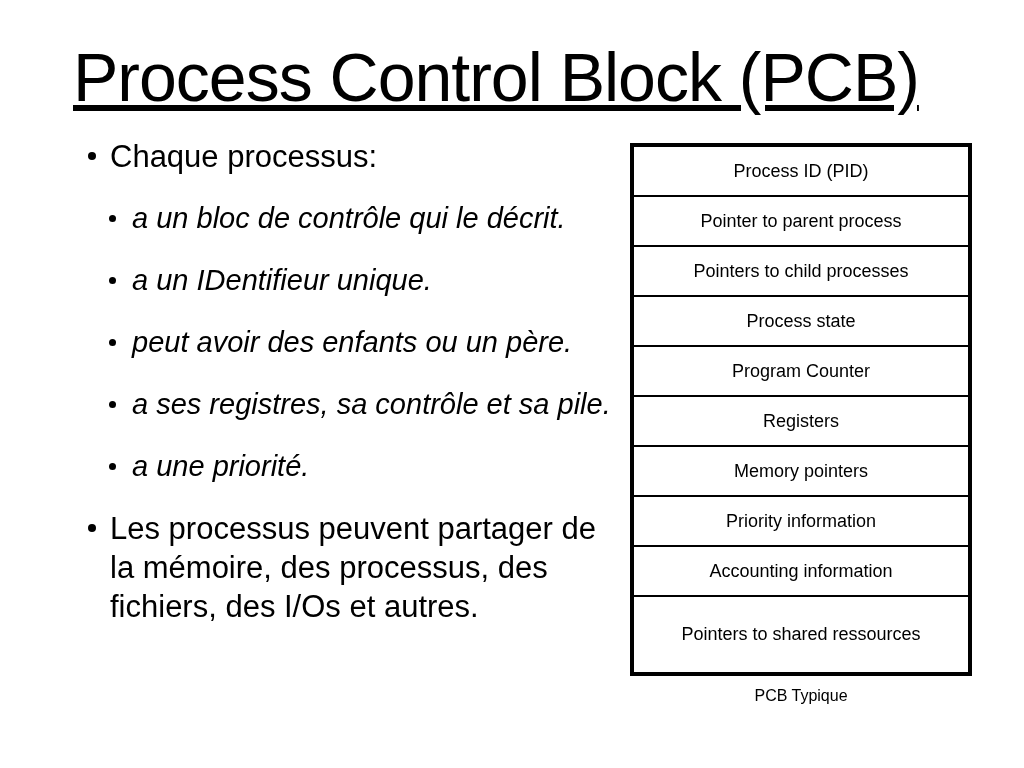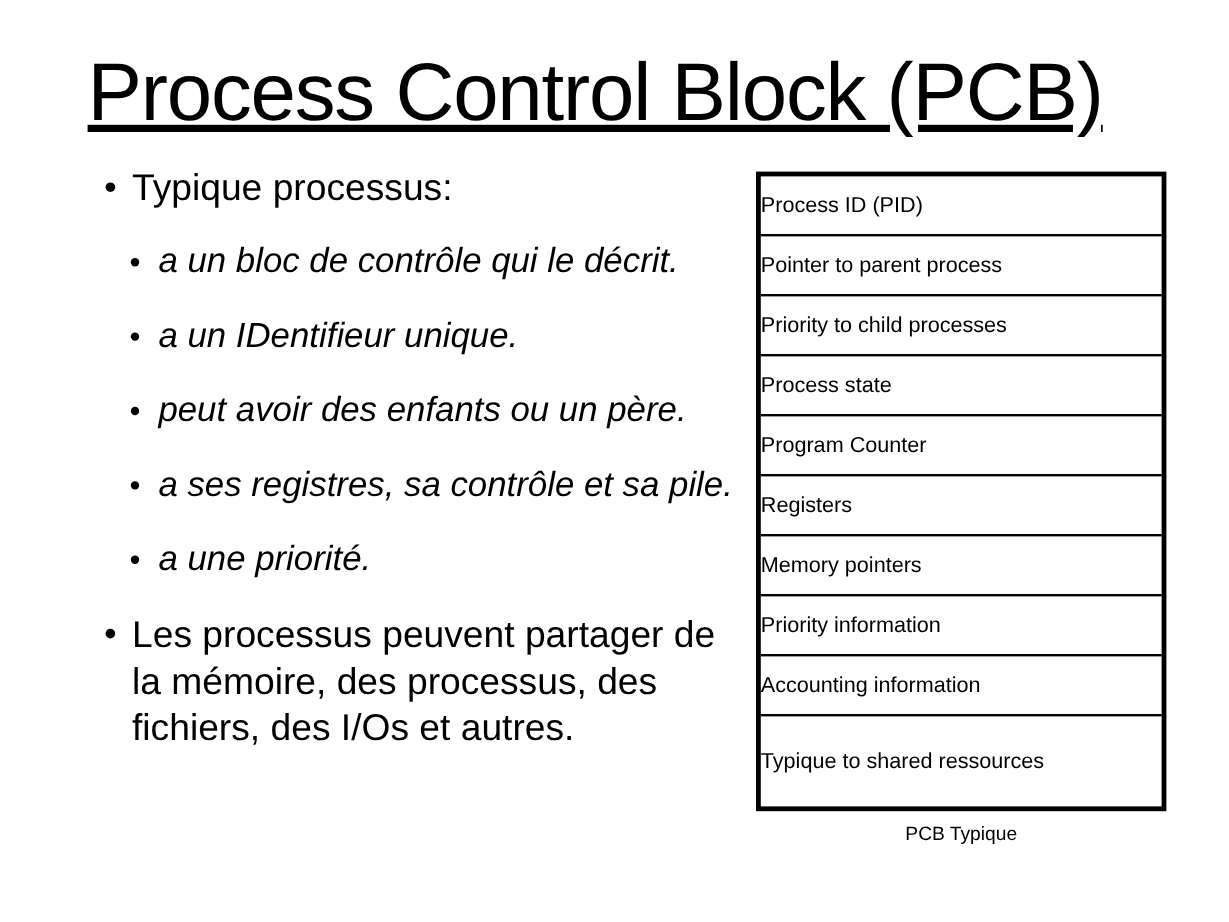--- a/index.html
+++ b/index.html
@@ -69,21 +69,21 @@
     display: flex;
     flex-direction: column;
     background: #fff;
   }
   .pcb-row {
     box-sizing: border-box;
     flex: 0 0 50px;
     border-bottom: 2px solid #000;
     display: flex;
     align-items: center;
-    justify-content: flex-start;
+    justify-content: center;
     font-size: 18px;
     text-align: center;
   }
   .pcb-row:last-child {
     flex: 1 1 auto;
     border-bottom: none;
   }
   .pcb-caption {
     margin-top: 11px;
     text-align: center;
@@ -93,21 +93,21 @@
 </head>
 <body>
 
 <div class="slide">
 
   <h1 class="title">Process Control Block (PCB)</h1>
 
   <div class="bullets" id="bullet-list">
       <div class="bullet-item">
     <span class="dot"></span>
-    <span class="bullet-text">Typique processus:</span>
+    <span class="bullet-text">Chaque processus:</span>
   </div>
       <div class="bullet-item level2">
     <span class="dot"></span>
     <span class="bullet-text">a un bloc de contrôle qui le décrit.</span>
   </div>
       <div class="bullet-item level2">
     <span class="dot"></span>
     <span class="bullet-text">a un IDentifieur unique.</span>
   </div>
       <div class="bullet-item level2">
@@ -130,40 +130,40 @@
 
   <div class="pcb">
     <div class="pcb-table" id="pcb-table">
         <div class="pcb-row">
     <span class="pcb-row-label">Process ID (PID)</span>
   </div>
         <div class="pcb-row">
     <span class="pcb-row-label">Pointer to parent process</span>
   </div>
         <div class="pcb-row">
-    <span class="pcb-row-label">Priority to child processes</span>
+    <span class="pcb-row-label">Pointers to child processes</span>
   </div>
         <div class="pcb-row">
     <span class="pcb-row-label">Process state</span>
   </div>
         <div class="pcb-row">
     <span class="pcb-row-label">Program Counter</span>
   </div>
         <div class="pcb-row">
     <span class="pcb-row-label">Registers</span>
   </div>
         <div class="pcb-row">
     <span class="pcb-row-label">Memory pointers</span>
   </div>
         <div class="pcb-row">
     <span class="pcb-row-label">Priority information</span>
   </div>
         <div class="pcb-row">
     <span class="pcb-row-label">Accounting information</span>
   </div>
         <div class="pcb-row">
-    <span class="pcb-row-label">Typique to shared ressources</span>
+    <span class="pcb-row-label">Pointers to shared ressources</span>
   </div>
       </div>
     <div class="pcb-caption">PCB Typique</div>
   </div>
 
 </div>
 
 </body></html>

